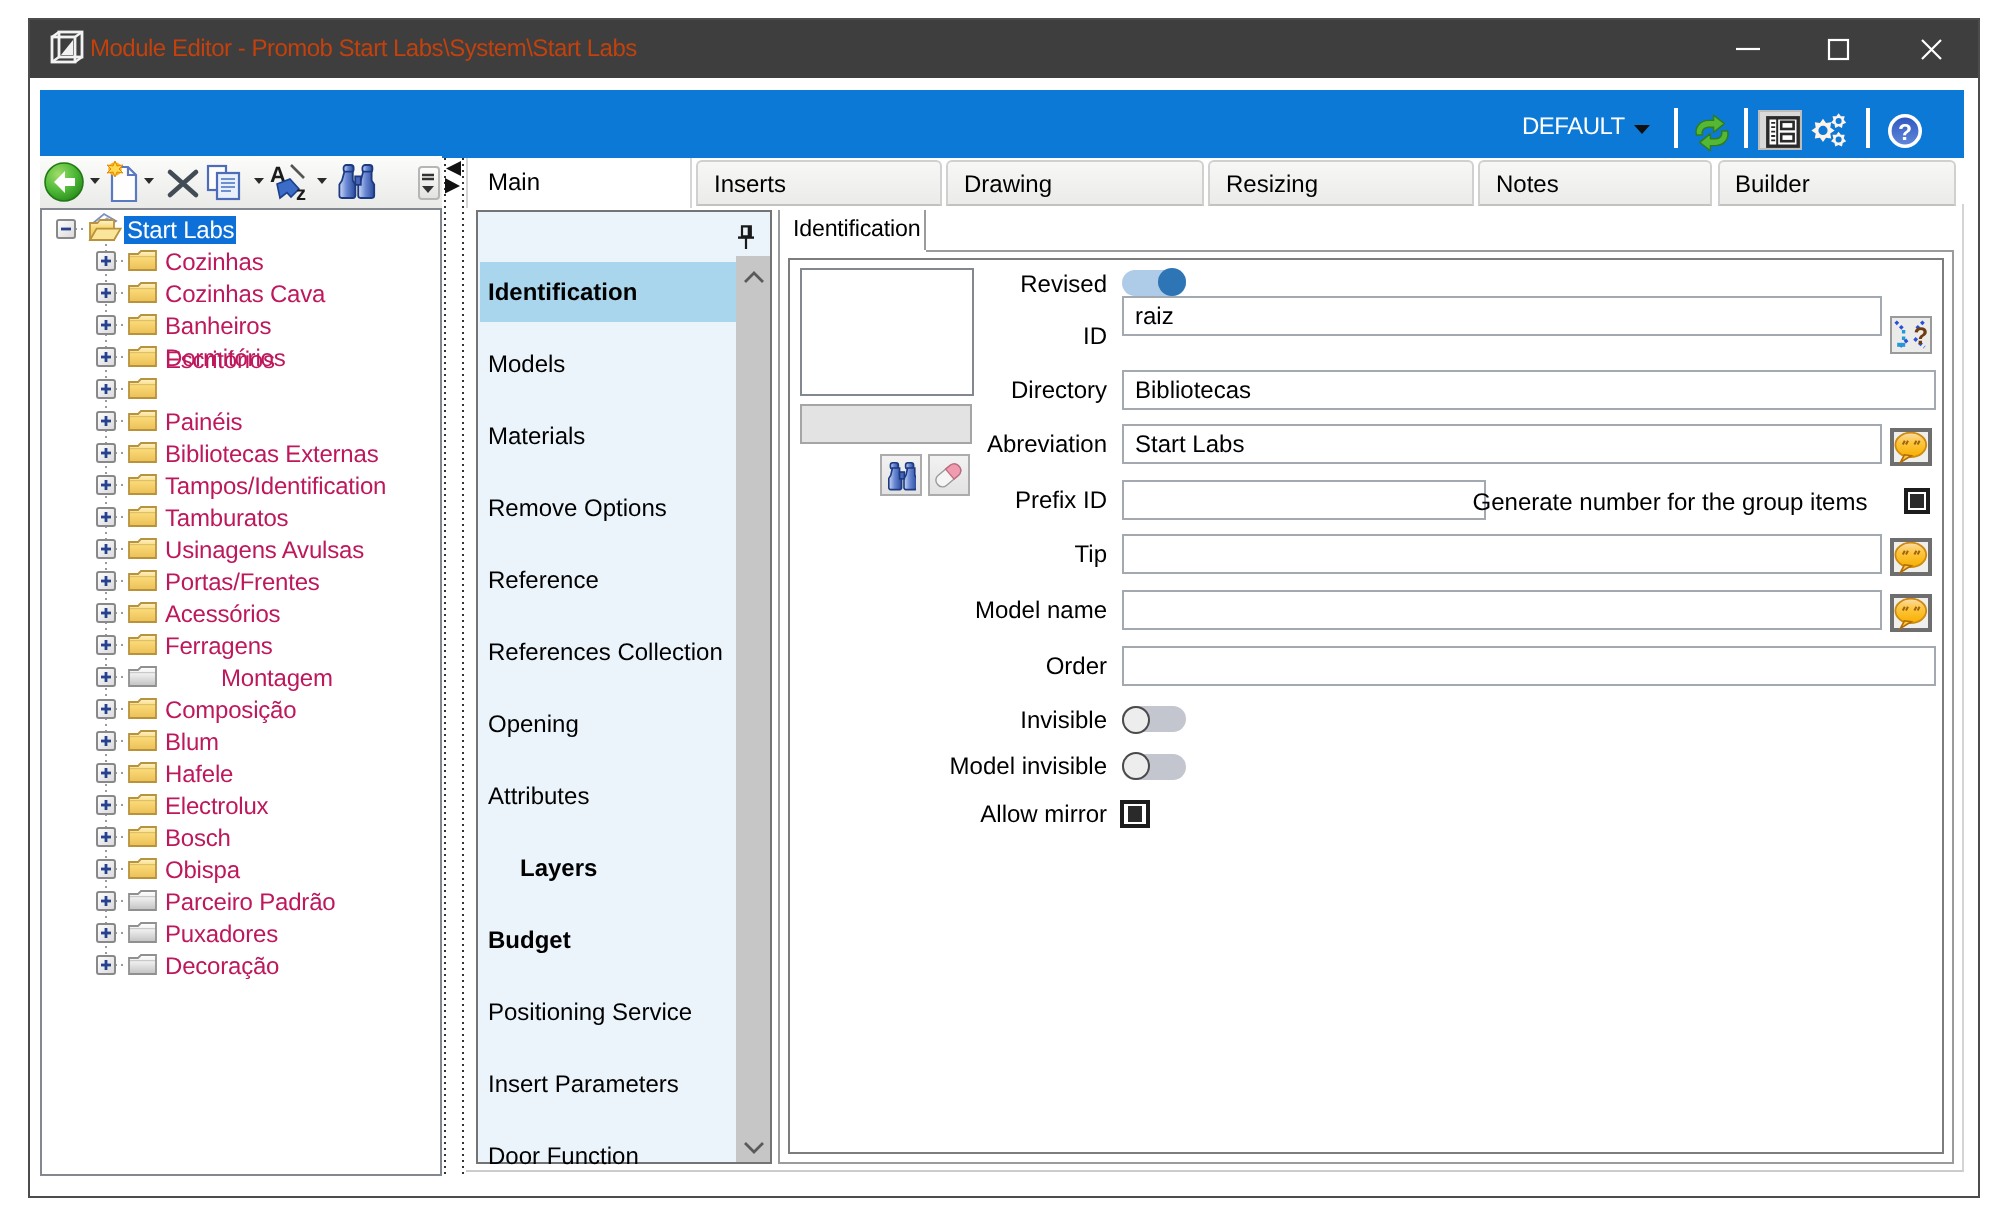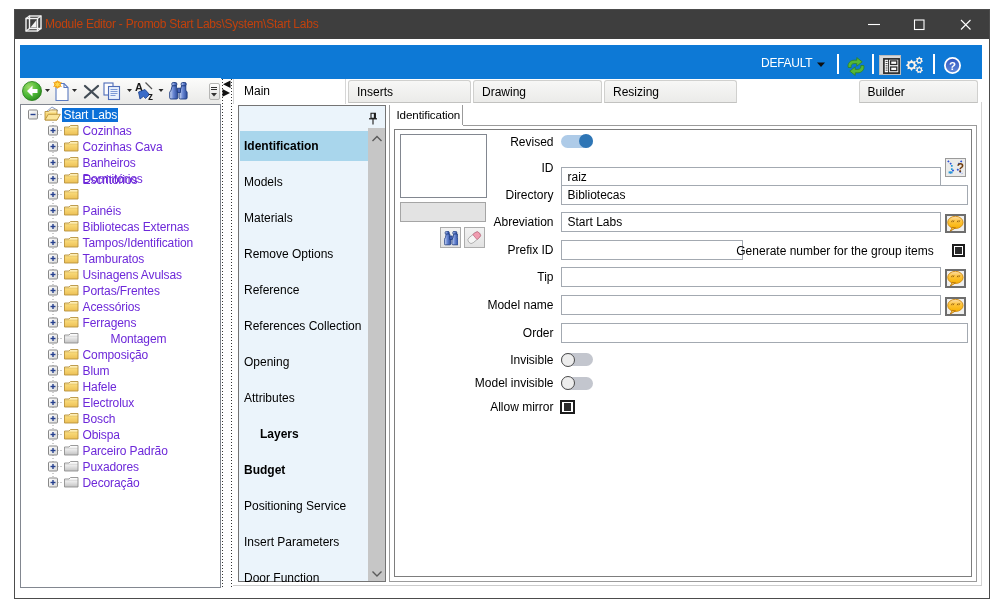--- a/index.html
+++ b/index.html
@@ -22,21 +22,21 @@
 .pborder { background:#9b9b9b; }
 #idtab { left:389.5px; top:105px; width:73.5px; height:19.5px; background:#fff; border-right:1px solid #9b9b9b; font-size:11.6px; letter-spacing:-0.1px; line-height:19px; padding-left:7px; }
 #groupbox { left:394px; top:129px; width:578px; height:448px; border:1px solid #7d7d7d; }
 #preview { left:399.5px; top:134px; width:87px; height:63.5px; border:1px solid #828790; background:#fff; }
 #graybar { left:399.5px; top:202px; width:86px; height:20px; border:1px solid #a5a5a5; background:#e3e3e3; }
 .sqbtn { width:21px; height:21px; border:1px solid #acacac; background:linear-gradient(#f2f2f2,#e2e2e2); }
 .flabel { position:absolute; font-size:12px; color:#000; text-align:right; width:170px; left:383.5px; height:14px; line-height:14px; white-space:nowrap; }
 .finput { position:absolute; left:560.5px; height:20px; border:1px solid #a3a9b1; background:#fff; font-size:12px; line-height:18px; padding-left:6px; color:#000; }
 .toggle { position:absolute; width:32px; height:13px; border-radius:7px; }
 .knob { position:absolute; width:14px; height:14px; border-radius:50%; }
-.trow { position:absolute; font-size:12px; letter-spacing:-0.1px; color:#6d28d9; height:16px; line-height:16px; white-space:nowrap; }
+.trow { position:absolute; font-size:12px; letter-spacing:-0.1px; color:#be185d; height:16px; line-height:16px; white-space:nowrap; }
 </style>
 </head>
 <body>
 <div id="page">
   <div class="abs" id="win"></div>
   <div class="abs" id="titlebar"></div>
   <svg class="abs" style="left:25px;top:15px" width="17" height="18" viewBox="0 0 17 18">
     <g fill="none" stroke="#f2f2f2" stroke-width="1.4">
       <rect x="1" y="3.5" width="11.5" height="12.5"></rect>
       <rect x="4.5" y="1" width="11.5" height="12.5"></rect>
@@ -52,20 +52,21 @@
       <path d="M107 10 L116.5 19.5 M116.5 10 L107 19.5"></path>
     </g>
   </svg>
   <div class="abs" id="bluebar"></div>
   <div class="abs" id="treetoolbar"></div>
   <div class="abs" id="mainpage"></div>
 
   <div class="abs tab" style="left:348px;width:123px;">Inserts</div>
   <div class="abs tab" style="left:473px;width:128.5px;">Drawing</div>
   <div class="abs tab" style="left:604px;width:133px;">Resizing</div>
+  <div class="abs tab" style="left:739px;width:117px;">Notes</div>
   <div class="abs tab" style="left:858.5px;width:119px;">Builder</div>
   <div class="abs" id="tab-main">Main</div>
 
   <div class="abs" style="left:761px;top:53px;width:60px;height:20px;color:#ffffff;font-size:12px;letter-spacing:-0.25px;line-height:20px;">DEFAULT</div>
   <svg class="abs" style="left:815.5px;top:59.5px" width="10" height="9">
       <path d="M1 2.5 L9 2.5 L5 7 Z" fill="#101010"></path>
     </svg>
   <div class="abs" style="left:837px;top:54px;width:1.5px;height:20px;background:#fff;"></div>
   <div class="abs" style="left:872px;top:54px;width:1.5px;height:20px;background:#fff;"></div>
   <div class="abs" style="left:933px;top:54px;width:1.5px;height:20px;background:#fff;"></div>
@@ -473,21 +474,21 @@
   </svg>
   <svg class="abs" style="left:466px;top:230px" width="16" height="15" viewBox="0 0 16 15">
     <g transform="rotate(-40 8 7.5)">
       <rect x="1" y="4.5" width="14" height="6.5" rx="3" fill="#f5f5f5" stroke="#9a9a9a" stroke-width="0.7"></rect>
       <path d="M9 4.5 h3 a3 3 0 0 1 3 3.2 a3 3 0 0 1 -3 3.3 h-3 Z" fill="#f09cb0" stroke="#c06a80" stroke-width="0.7"></path>
     </g>
   </svg>
 
 <div class="flabel" style="top:134.5px;">Revised</div>
 <div class="flabel" style="top:160.5px;">ID</div>
-<div class="finput" style="top:167px;width:380.0px;">raiz</div>
+<div class="finput" style="top:148px;width:380.0px;">raiz</div>
 <div class="abs" style="left:944.5px;top:158.0px;width:21.5px;height:19px;background:#ebebea;border:1.5px solid #9a9a9a;"></div>
 <svg class="abs" style="left:946.5px;top:160.0px" width="17" height="15" viewBox="0 0 17 15">
  <g fill="none" stroke="#2b50d8" stroke-width="1.7" stroke-dasharray="1.7 1.5">
   <path d="M0.8 0.8 L5.2 5.2"></path>
         <path d="M14.8 0.8 L10.8 4.8"></path>
         <path d="M3 13.2 L6.8 9.8"></path>
         <path d="M10.2 9.2 L15.2 13.6"></path>
  </g>
  <path d="M4.8 5 v5.4" stroke="#2498d8" stroke-width="1.7" stroke-dasharray="1.7 1.6"></path>
  <path d="M1.6 12.4 h4" stroke="#2498d8" stroke-width="2"></path>

